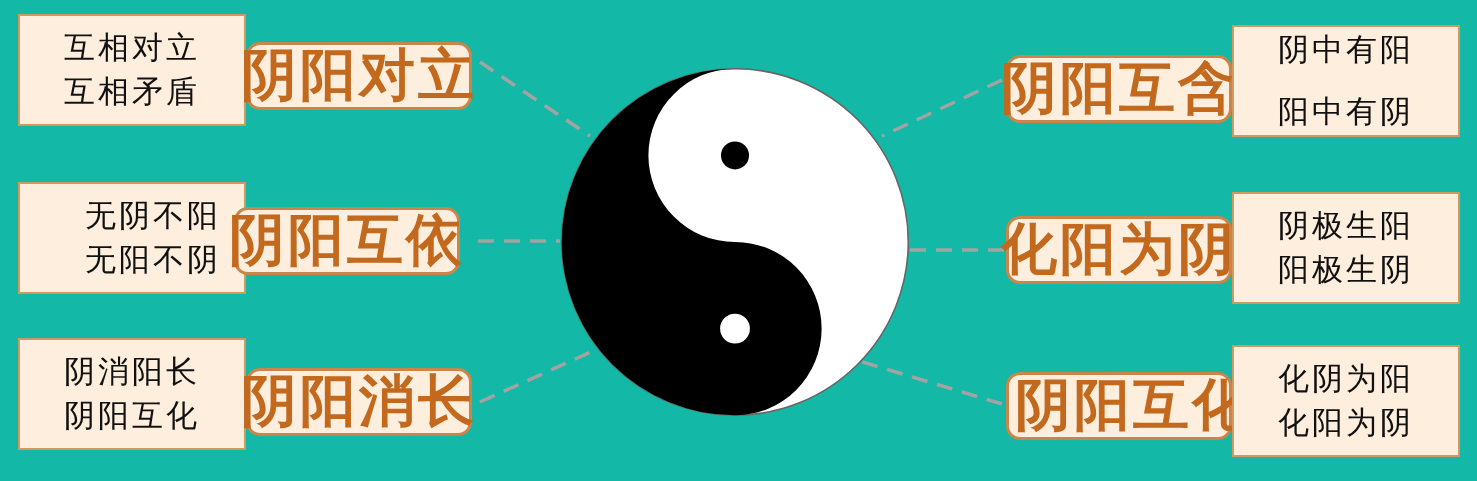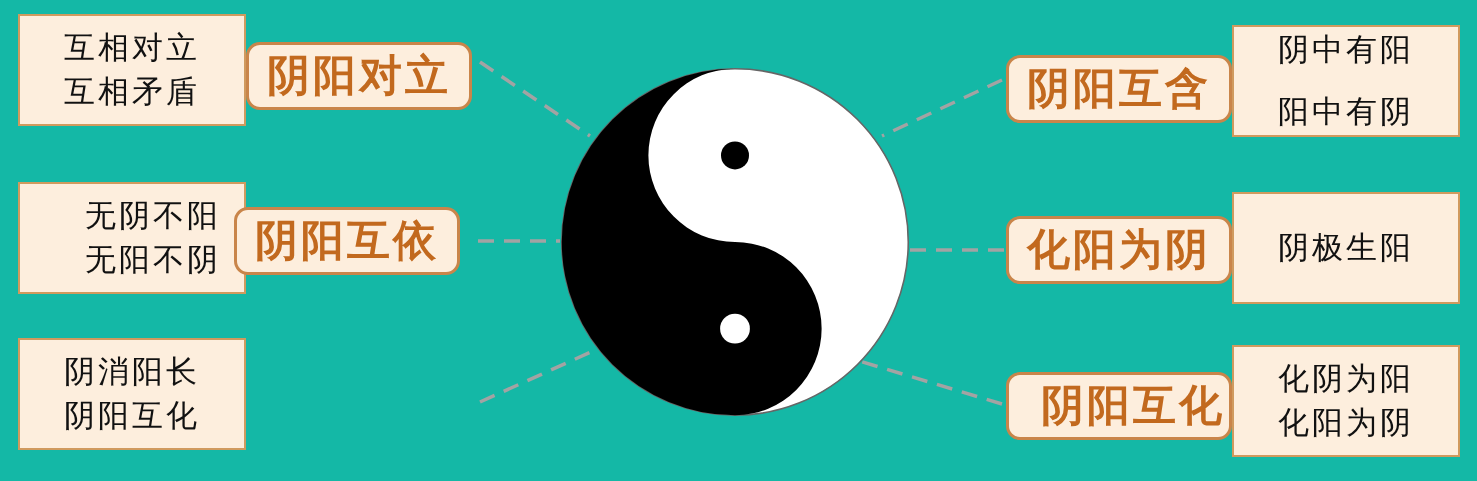--- a/index.html
+++ b/index.html
@@ -43,21 +43,21 @@
     height: 68px;
     background: #fdeedd;
     border: 3px solid #c9854a;
     border-radius: 14px;
     display: flex;
     align-items: center;
     justify-content: center;
   }
   .label-text {
     font-family: "Liberation Sans", "DejaVu Sans", sans-serif;
-    font-size: 43px;
+    font-size: 56px;
     font-weight: 800;
     color: #c2691e;
     letter-spacing: 3px;
     white-space: nowrap;
   }
   .connectors {
     position: absolute;
     left: 0;
     top: 0;
     width: 1477px;
@@ -122,34 +122,38 @@
     <div class="detail-line">无阳不阴</div>
   </div>
   <div id="l2" class="label-box">
     <span class="label-text">阴阳互依</span>
   </div>
 
   <div id="d3" class="detail-box">
     <div class="detail-line">阴消阳长</div>
     <div class="detail-line">阴阳互化</div>
   </div>
+  <div id="l3" class="label-box">
+    <span class="label-text">阴阳消长</span>
+  </div>
 
   <div id="l4" class="label-box">
     <span class="label-text">阴阳互含</span>
   </div>
   <div id="d4" class="detail-box">
     <div class="detail-line">阴中有阳</div>
     <div class="detail-line">阳中有阴</div>
   </div>
 
   <div id="l5" class="label-box">
     <span class="label-text">化阳为阴</span>
   </div>
   <div id="d5" class="detail-box">
     <div class="detail-line">阴极生阳</div>
+    <div class="detail-line">阳极生阴</div>
   </div>
 
   <div id="l6" class="label-box">
     <span class="label-text">阴阳互化</span>
   </div>
   <div id="d6" class="detail-box">
     <div class="detail-line">化阴为阳</div>
     <div class="detail-line">化阳为阴</div>
   </div>
 

